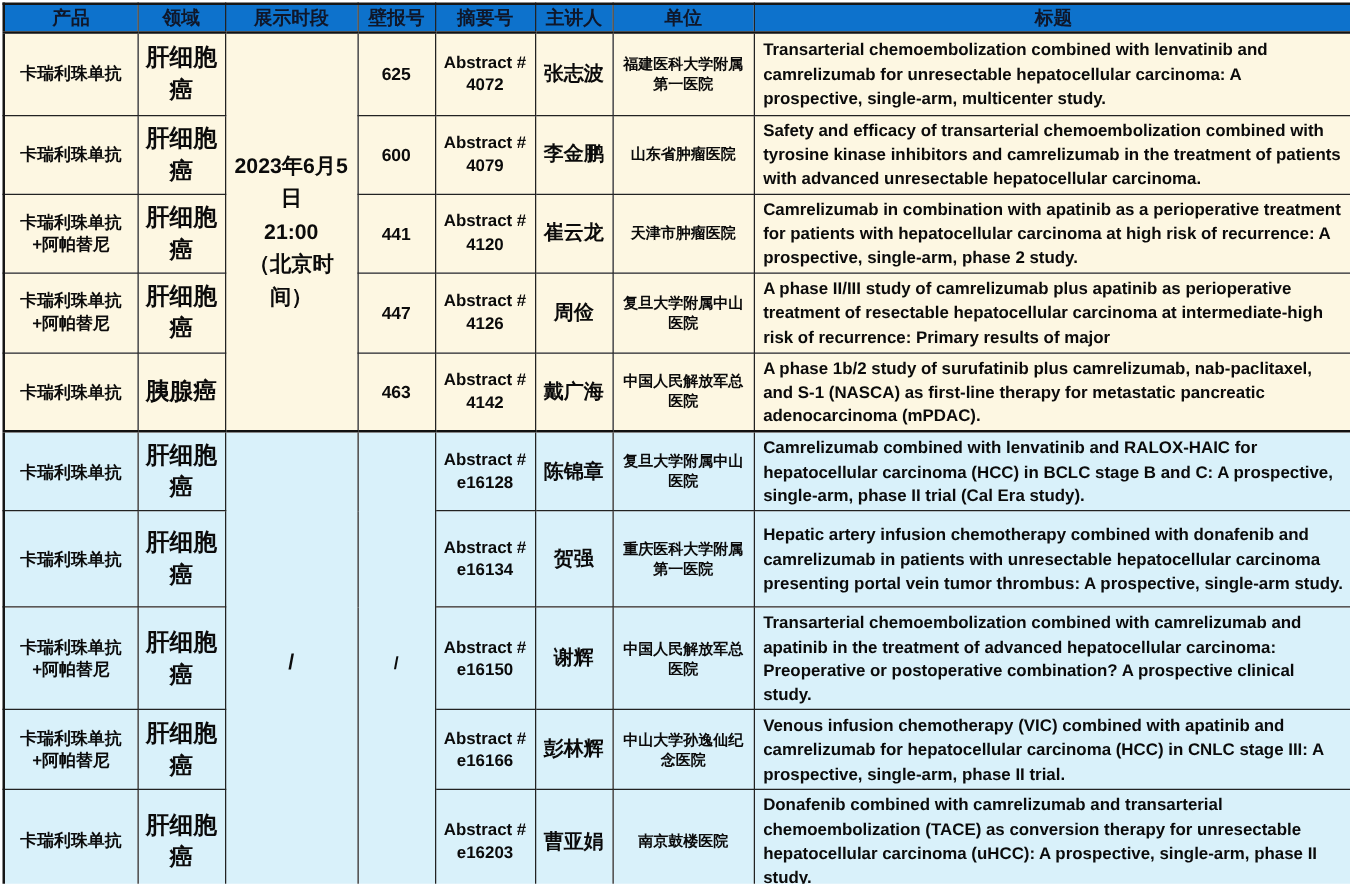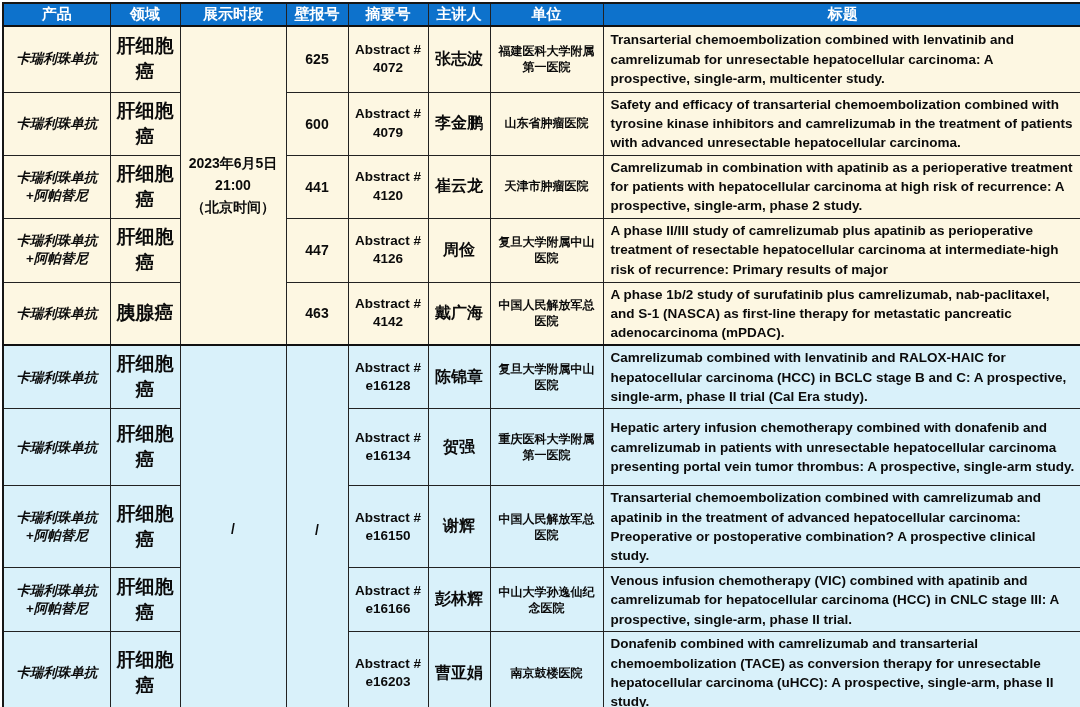--- a/index.html
+++ b/index.html
@@ -1,25 +1,25 @@
 <!DOCTYPE html>
 <html><head>
 <meta charset="utf-8">
 <style>
   html,body{margin:0;padding:0;background:#ffffff;}
   body{width:1080px;height:707px;overflow:hidden;font-family:"Liberation Sans","DejaVu Sans",sans-serif;}
   table{border-collapse:collapse;table-layout:fixed;width:1076px;margin:2px;border:2px solid #161616;}
   th,td{border:1.5px solid #222222;overflow:hidden;}
-  th{background:#0d72cc;color:#ffffff;font-size:15px;font-weight:700;height:19px;padding:1px 0;border-bottom:2.5px solid #111;border-top:none;}
+  th{background:#0d72cc;color:#0f172a;font-size:15px;font-weight:700;height:19px;padding:1px 0;border-bottom:2.5px solid #111;border-top:none;}
   td{font-weight:700;color:#0b0b0b;text-align:center;vertical-align:middle;padding:2px 3px;}
   .g1 td{background:#fdf7e2;}
   .g2 td{background:#d9f1fa;}
-  td.prod{font-size:13.5px;white-space:pre-line;line-height:1.3;font-style:italic;}
+  td.prod{font-size:13.5px;white-space:pre-line;line-height:1.3;}
   td.fld{font-size:19px;}
-  td.period{font-size:14px;white-space:pre-line;line-height:1.55;margin-left:24px;}
+  td.period{font-size:17px;white-space:pre-line;line-height:1.55;margin-left:24px;}
   td.num{font-size:14px;}
   td.abs{font-size:13.5px;white-space:pre-line;line-height:1.35;margin-left:24px;}
   td.spk{font-size:16px;}
   td.inst{font-size:12px;line-height:1.35;padding:2px 5px;}
   td.title{font-size:13.5px;line-height:1.43;text-align:left;padding:2px 7px;}
   tr.divider td{border-top:2.5px solid #111;}
 </style>
 </head>
 <body>
 

